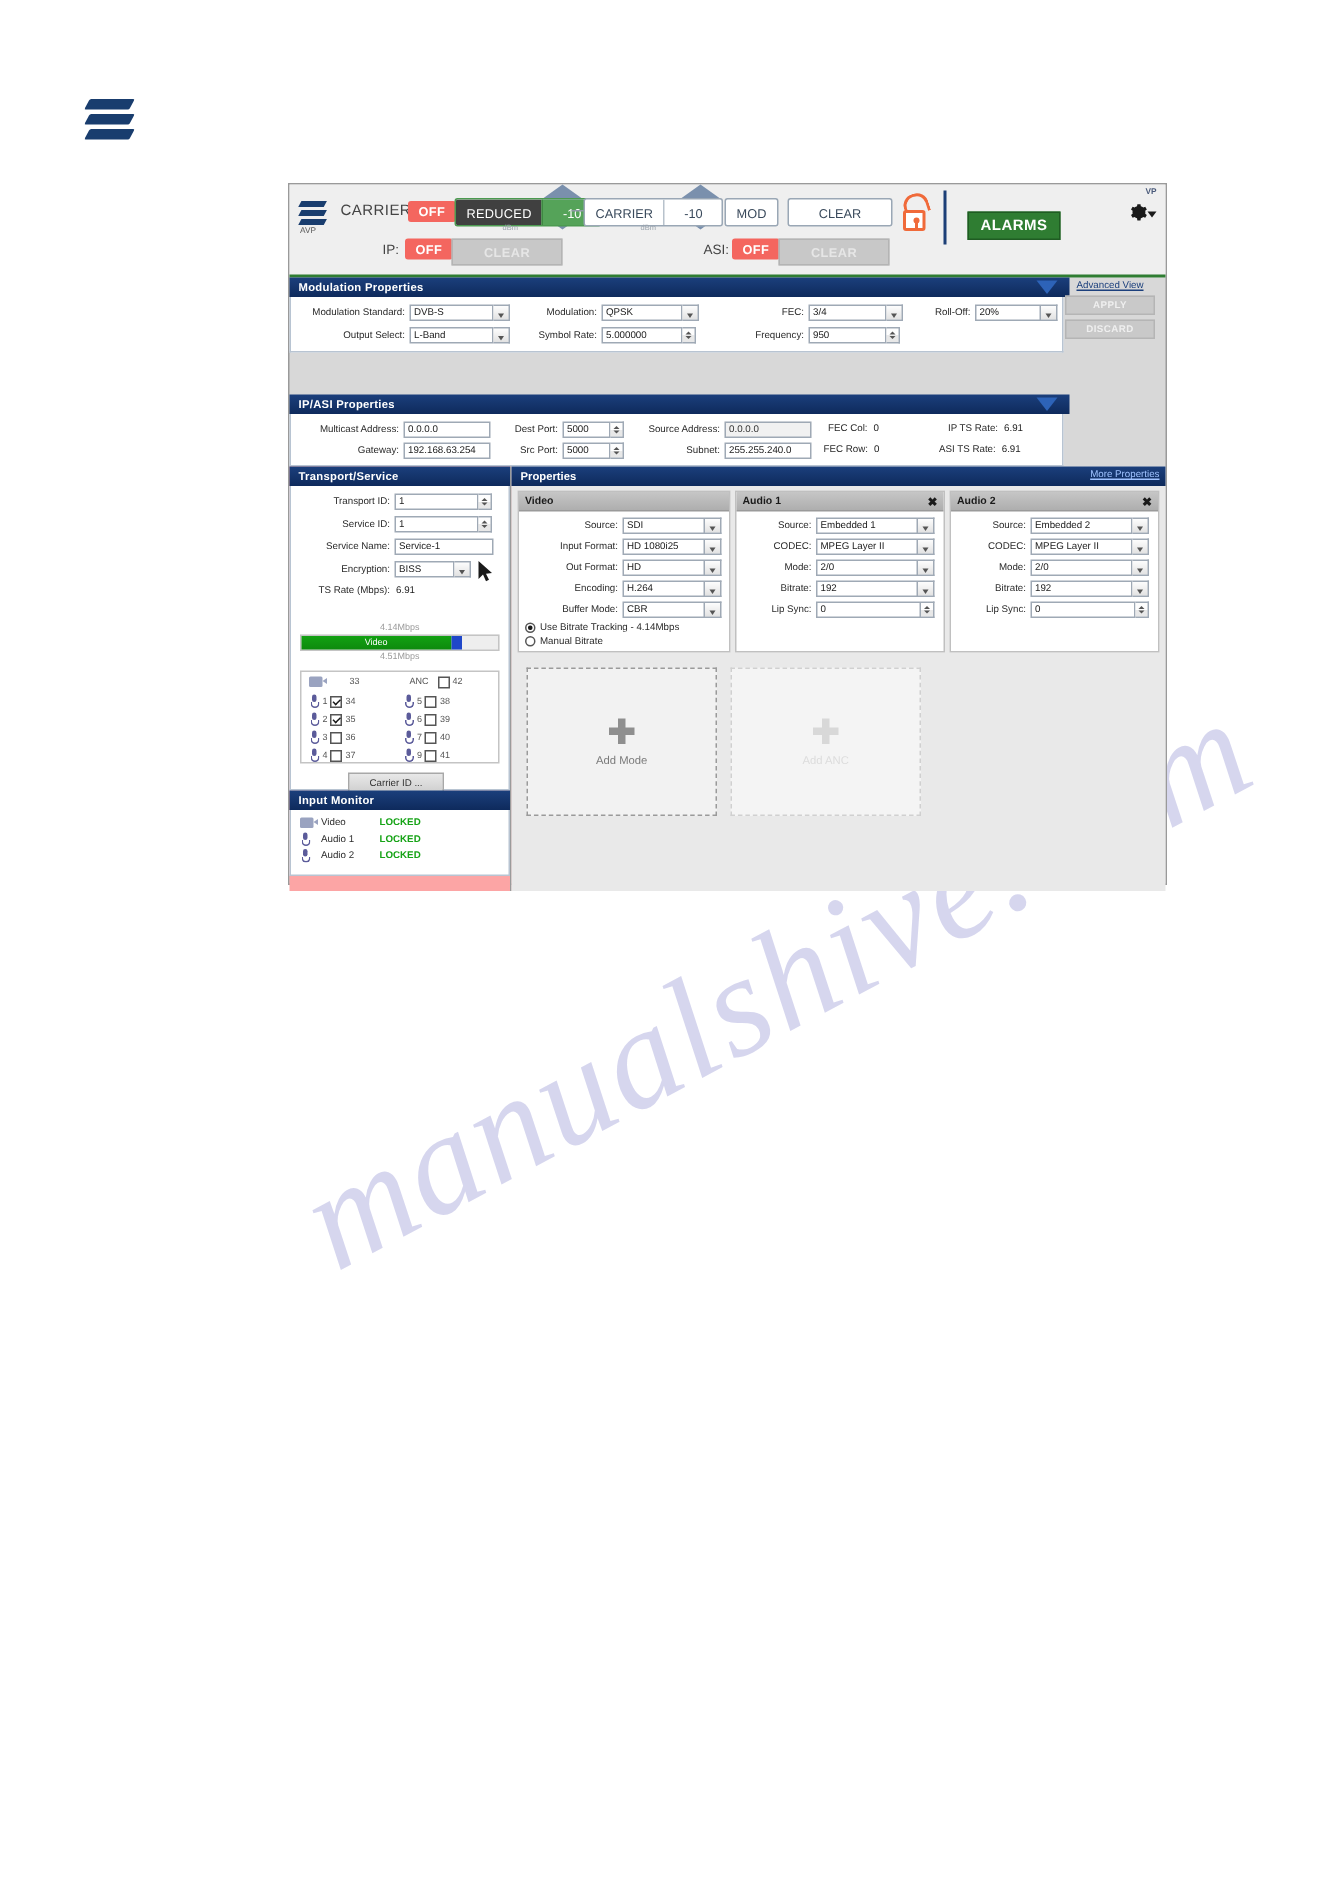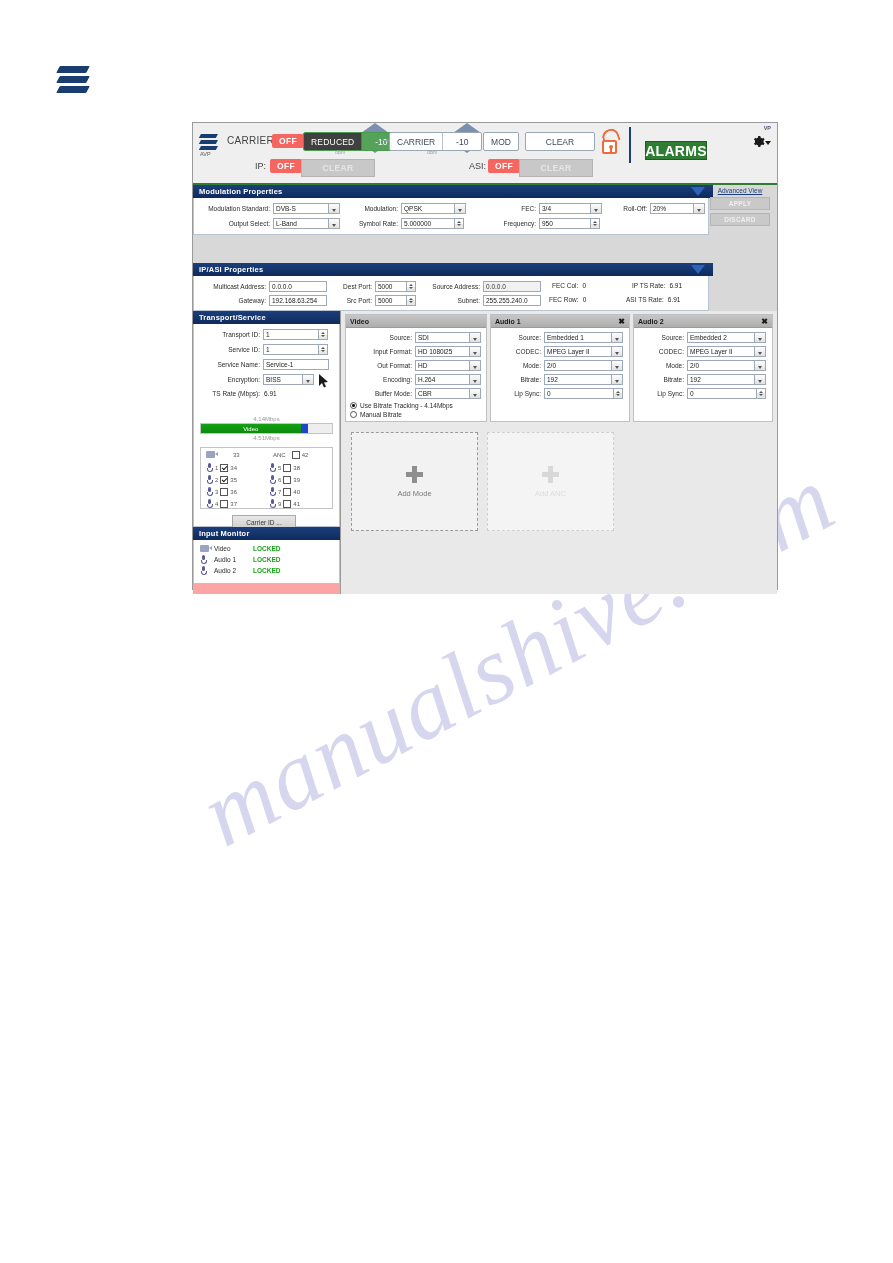--- a/index.html
+++ b/index.html
@@ -161,21 +161,21 @@
   .lock-icon .body::before {
     content: ""; position: absolute; left: 5.5px; top: 6px;
     width: 2px; height: 4px; background: #f06a3a;
   }
   .divider-v {
     position: absolute; left: 436px; top: 4px; width: 2px; height: 36px; background: #1c3f77;
   }
   .alarms-btn {
     position: absolute; left: 452px; top: 18px; width: 60px; height: 17px;
     background: #2f7d32; border: 1px solid #1f5c22;
-    color: #ffffff; font-weight: bold; font-size: 14px;
+    color: #ffffff; font-weight: bold; font-size: 10px;
     display: flex; align-items: center; justify-content: center;
     letter-spacing: .3px;
   }
   .vp-label {
     position: absolute; right: 6px; top: 2px; font-size: 5.5px; color: #4a5a7a; font-weight: bold;
   }
   .gear-wrap { position: absolute; right: 5px; top: 12px; width: 20px; height: 14px; }
   .gear-icon { position: absolute; left: 0; top: 0; }
   .gear-caret {
     position: absolute; left: 13px; top: 6px; width: 0; height: 0;
@@ -758,20 +758,24 @@
           </div>
           <div class="im-row">
             <span class="icon-mic"></span>
             <span class="im-name" style="margin-left:2px;">Audio 2</span>
             <span class="im-stat">LOCKED</span>
           </div>
         </div>
       </div>
 
       <div class="right-col">
+        <div class="props-bar">
+          <span>Properties</span>
+          <span class="more-link">More Properties</span>
+        </div>
 
         <div class="cards">
 
           <div class="card" style="width:142px;">
             <div class="card-hd">
               <span>Video</span>
             </div>
             <div class="card-body">
               <div class="crow">
                 <span class="lab" style="width:62px;">Source:</span>

